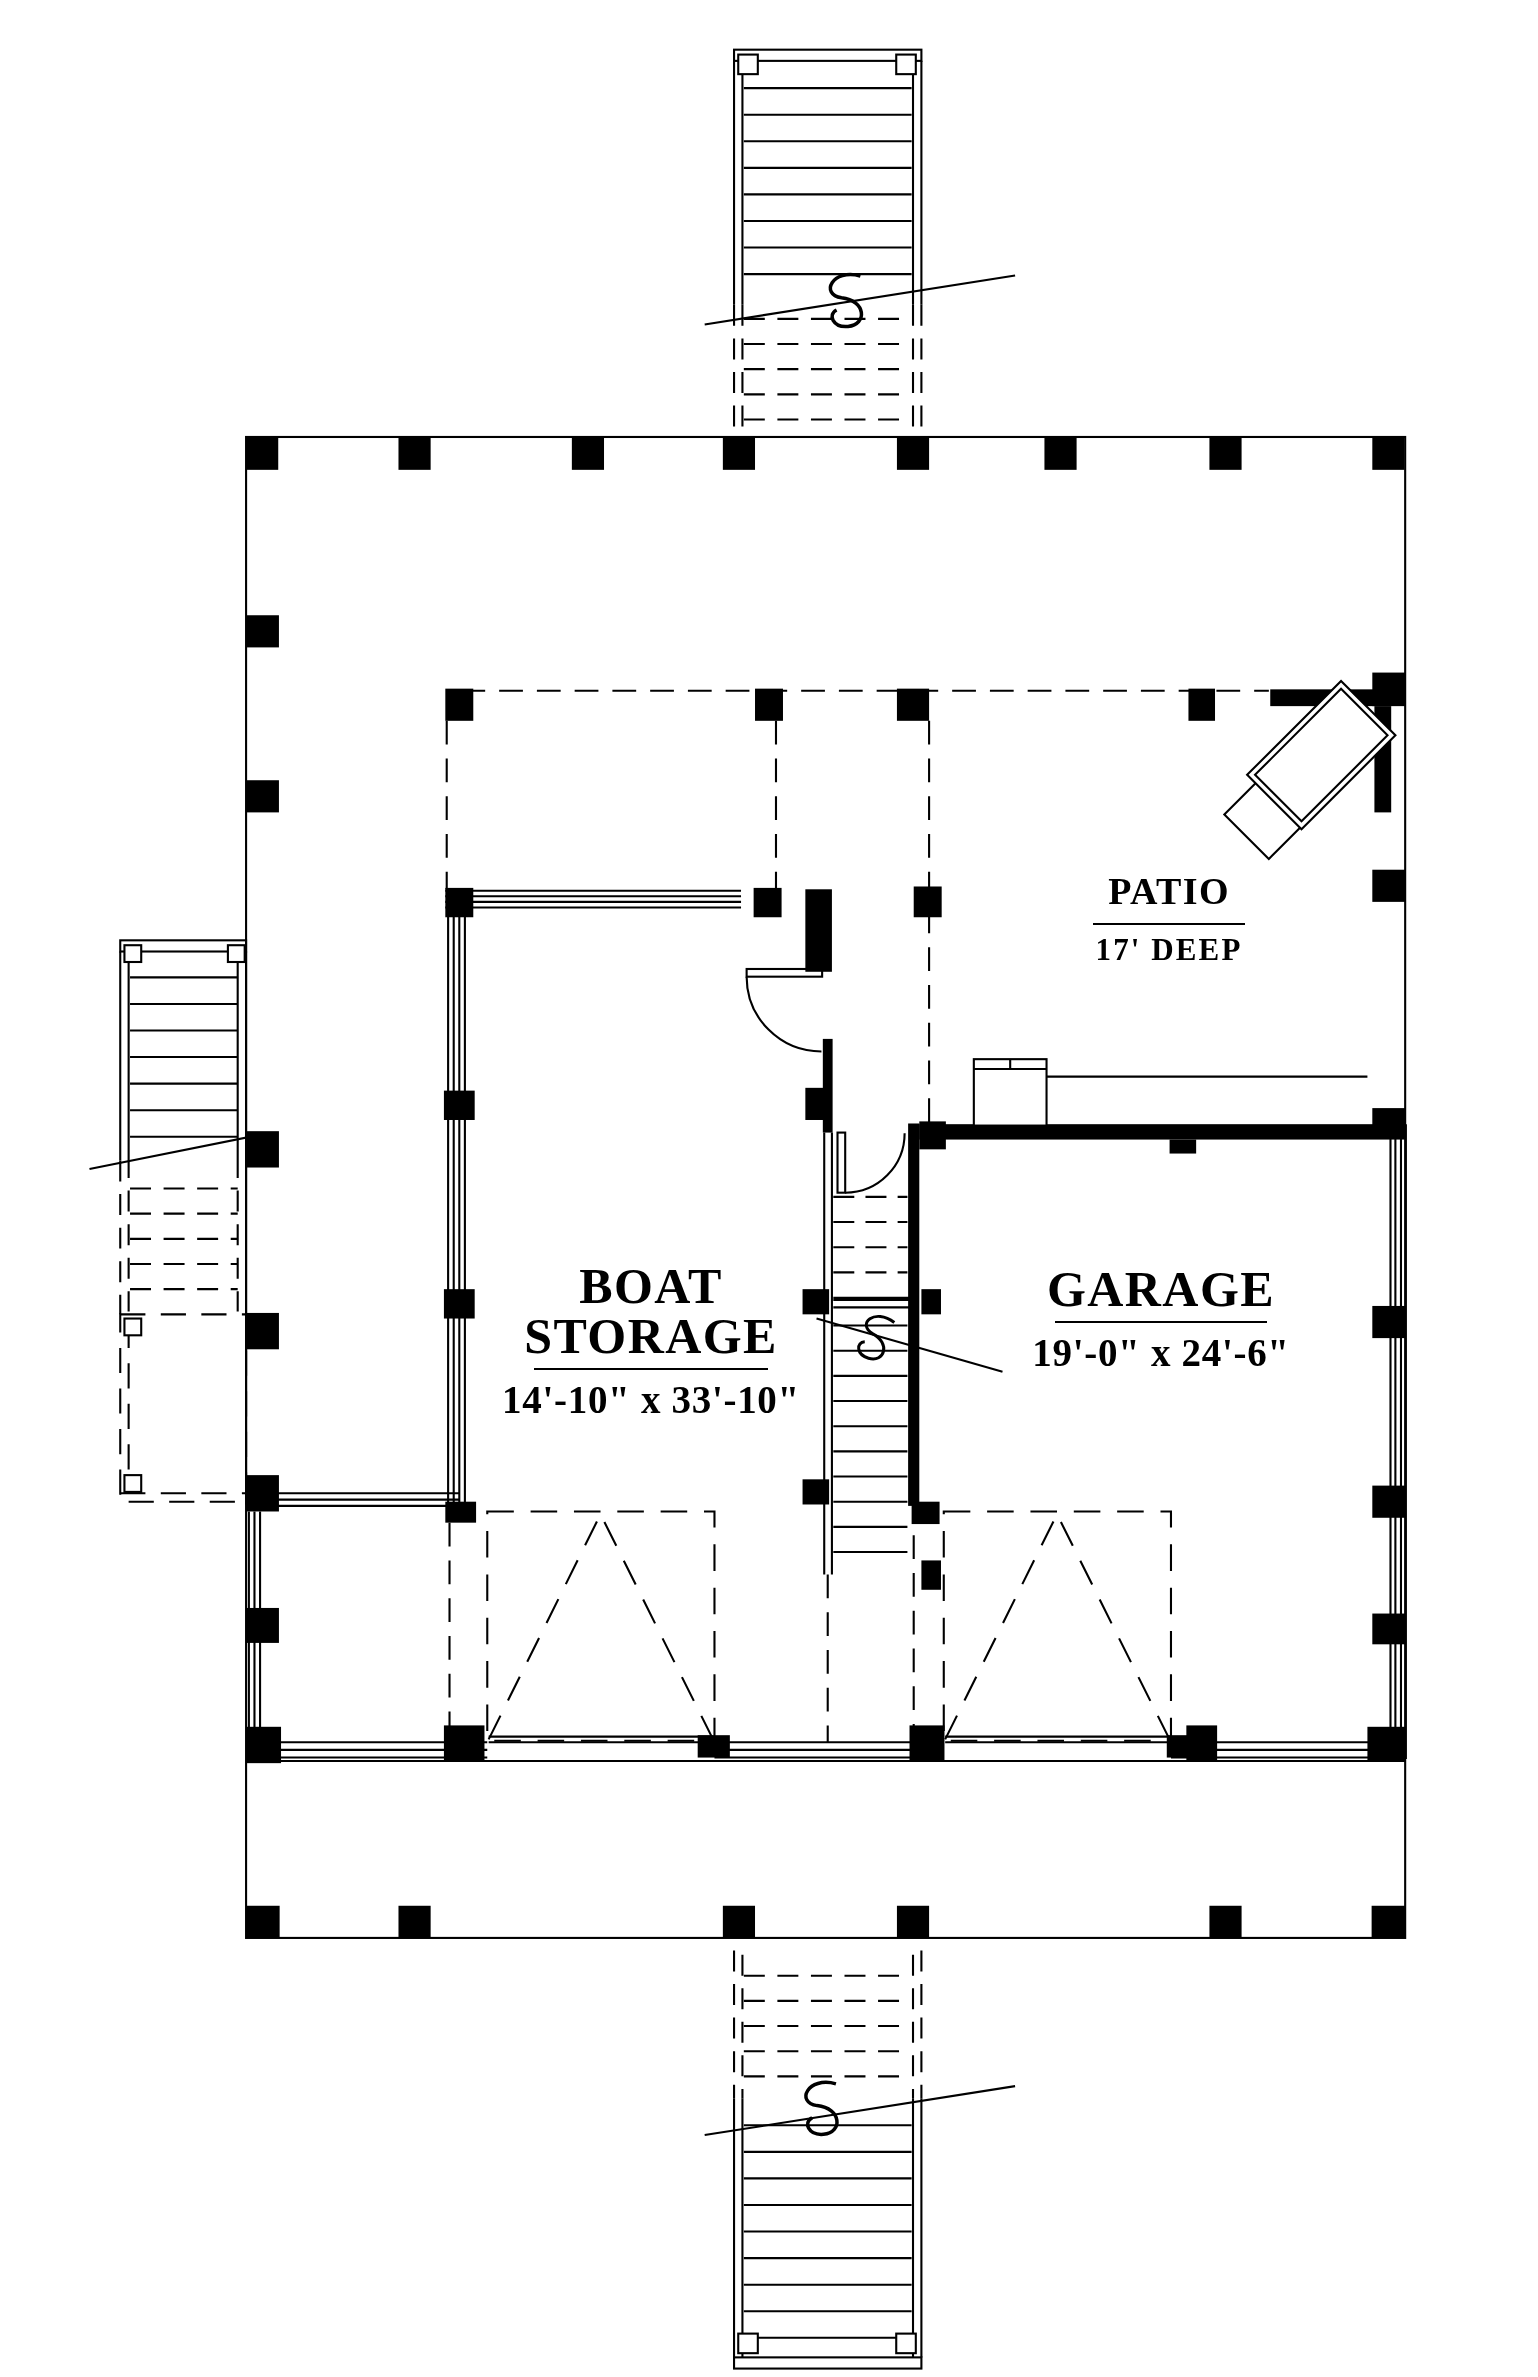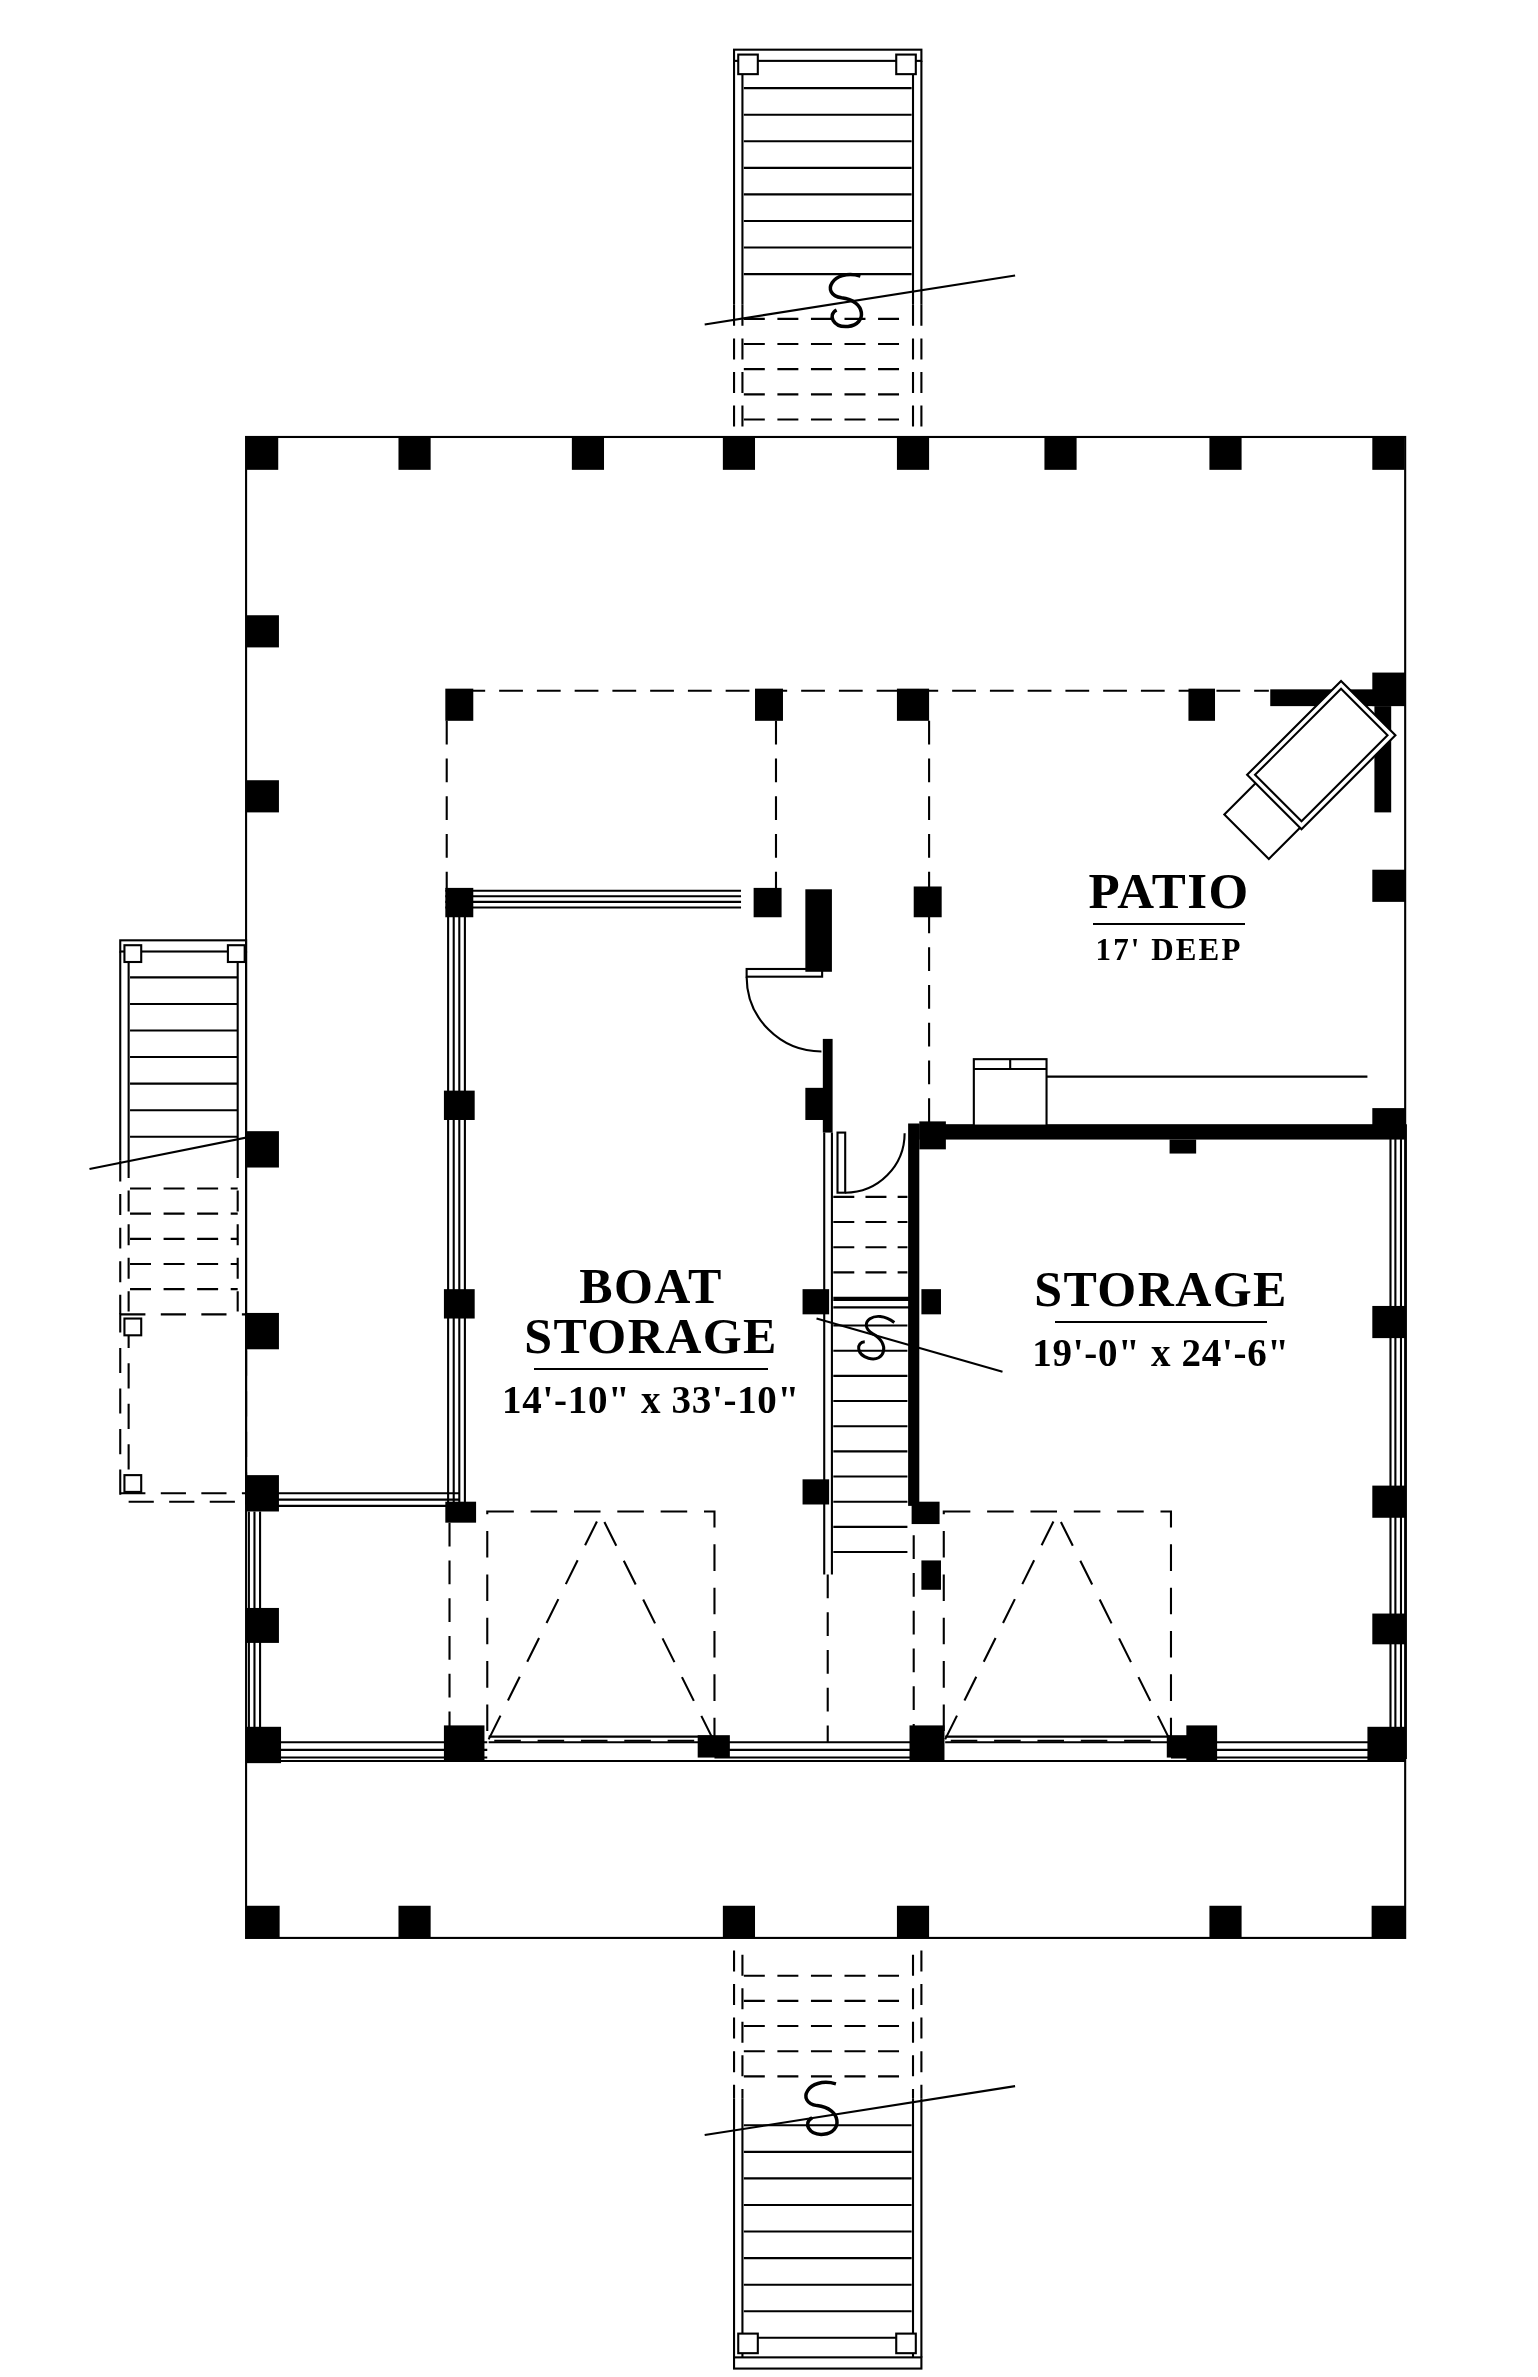--- a/index.html
+++ b/index.html
@@ -3,21 +3,21 @@
 <meta charset="utf-8">
 <style>
   html,body{margin:0;padding:0;background:#ffffff;}
   .canvas{position:relative;width:1538px;height:2377px;background:#ffffff;overflow:hidden;}
   .canvas svg{position:absolute;left:0;top:0;}
   .room-label{position:absolute;text-align:center;color:#000;
     font-family:"Liberation Serif",serif;font-weight:bold;}
   .room-name{font-size:50px;line-height:50px;letter-spacing:1.4px;white-space:pre-line;}
   .room-dims{font-size:39px;line-height:41px;margin-top:9px;letter-spacing:0.7px;}
   .label-rule{height:0;border-top:2.1px solid #000;margin:7px auto 0;}
-  .patio .room-name{font-size:51px;}
+  .patio .room-name{font-size:38px;}
   .patio .room-dims{font-size:31px;line-height:32px;letter-spacing:2.1px;}
 </style>
 </head>
 <body>
 
 <div class="canvas">
 
 <svg width="1538" height="2377" viewBox="0 0 2200 3400">
   <defs>
     <path id="sbrk" d="M 22 -34 C -16 -52 -40 -18 -10 -8 C 24 2 20 36 -8 34 C -30 32 -34 12 -20 8" fill="none" stroke="#000" stroke-width="5"></path>
@@ -218,21 +218,21 @@
 
 </svg>
 
 <div class="room-label" style="left:441px;top:1261px;width:420px;">
   <div class="room-name" style="width:294px;margin:0 auto;">BOAT STORAGE</div>
   <div class="label-rule" style="width:234px;"></div>
   <div class="room-dims">14'-10" x 33'-10"</div>
 </div>
 
 <div class="room-label" style="left:951px;top:1264px;width:420px;">
-  <div class="room-name">STORAGE</div>
+  <div class="room-name">GARAGE</div>
   <div class="label-rule" style="width:212px;"></div>
   <div class="room-dims">19'-0" x 24'-6"</div>
 </div>
 
 <div class="room-label patio" style="left:959px;top:866px;width:420px;">
   <div class="room-name">PATIO</div>
   <div class="label-rule" style="width:152px;"></div>
   <div class="room-dims">17' DEEP</div>
 </div>
 

